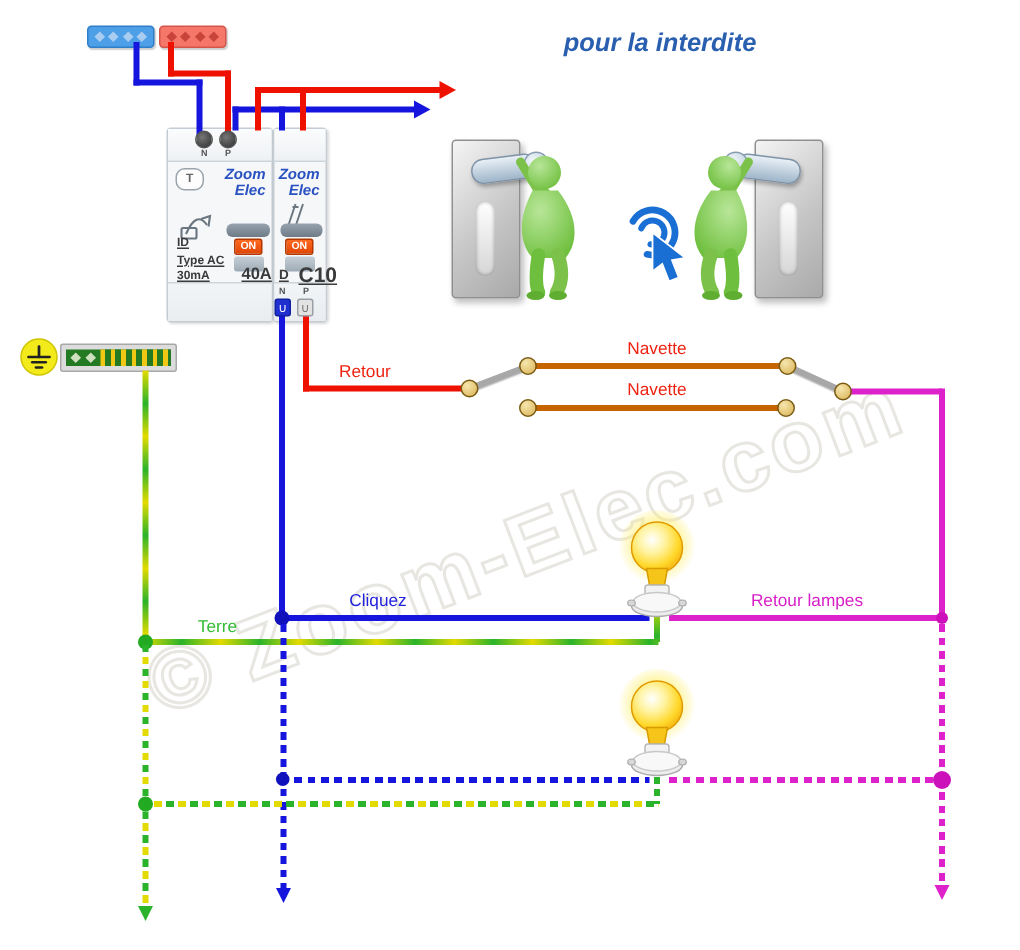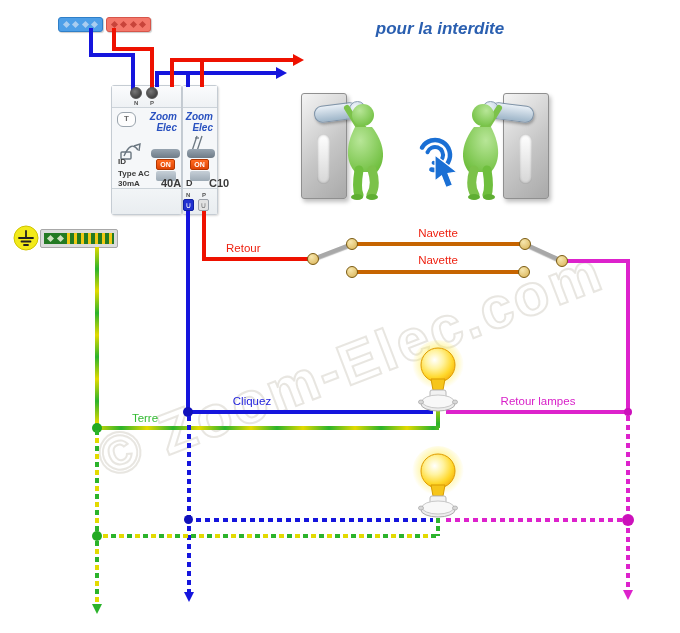--- a/index.html
+++ b/index.html
@@ -46,21 +46,21 @@
     background:linear-gradient(180deg,#f2f5f7,#e9edf0);}
   .screw{position:absolute;width:12px;height:12px;border-radius:50%;
     background:radial-gradient(circle at 38% 35%,#777,#2d2d2d);border:1px solid #555;box-sizing:border-box;}
   .brand{position:absolute;font-size:10px;font-weight:bold;font-style:italic;color:#2a52c0;
     line-height:11px;text-align:right;}
   .rocker{position:absolute;height:9px;background:linear-gradient(180deg,#97a4b0,#6e7b87);border-radius:4px;}
   .onbtn{position:absolute;height:11px;background:linear-gradient(180deg,#ff6a20,#e04505);
     border:1px solid #b23600;border-radius:2px;color:#fff;font-size:7px;font-weight:bold;
     display:flex;align-items:center;justify-content:center;box-sizing:border-box;cursor:pointer;}
   .greybtn{position:absolute;height:10px;background:linear-gradient(180deg,#c6cfd7,#9daab5);border-radius:2px;}
-  .modtxt{position:absolute;font-size:8px;font-weight:bold;color:#3a3a3a;line-height:9px;}
+  .modtxt{position:absolute;font-size:8px;font-weight:bold;color:#3a3a3a;line-height:9px;text-decoration:underline;}
   .tlabel{position:absolute;font-size:6px;font-weight:bold;color:#555;}
   .term-sq{position:absolute;width:11px;height:12px;border-radius:2px;font-size:8px;line-height:11px;
     text-align:center;box-sizing:border-box;}
   
   .lbl{position:absolute;font-size:11.5px;}
   
   .plate{position:absolute;width:44px;height:104px;border:1px solid #8f8f8f;border-radius:3px;
     background:linear-gradient(135deg,#f4f4f4,#c6c6c6 55%,#a9a9a9);box-shadow:2px 3px 4px rgba(0,0,0,.25);cursor:pointer;}
   .slot{position:absolute;width:13px;height:50px;border-radius:7px;
     background:linear-gradient(180deg,#fff,#d6d6d6);box-shadow:inset 0 0 3px rgba(0,0,0,.4);}
@@ -155,21 +155,21 @@
       <g fill="none" stroke="#6a7680" stroke-width="1.3">
         <line x1="4" y1="22" x2="10" y2="4"></line>
         <line x1="9" y1="22" x2="15" y2="4"></line>
         <line x1="8" y1="6" x2="12" y2="6"></line>
       </g>
     </svg>
     <div class="rocker" style="left:4px;top:63px;width:28px;"></div>
     <div class="onbtn" style="left:7px;top:73px;width:19px;">ON</div>
     <div class="greybtn" style="left:7px;top:85px;width:20px;"></div>
     <div class="modtxt" style="left:3px;top:93px;font-size:9px;">D</div>
-    <div class="modtxt" style="left:26px;top:93px;font-size:11px;">C10</div>
+    <div class="modtxt" style="left:16px;top:93px;font-size:14px;">C10</div>
   </div>
 
   <div class="wire w4 c-blue" style="left:89px;top:28px;height:29px;"></div>
   <div class="wire h4 c-blue" style="left:89px;top:53px;width:46px;"></div>
   <div class="wire w4 c-blue" style="left:131px;top:53px;height:38px;"></div>
   <div class="wire w4 c-red" style="left:112px;top:28px;height:23px;"></div>
   <div class="wire h4 c-red" style="left:112px;top:47px;width:42px;"></div>
   <div class="wire w4 c-red" style="left:150px;top:47px;height:44px;"></div>
 
   <div class="wire h4 c-blue" style="left:155px;top:71px;width:122px;"></div>

